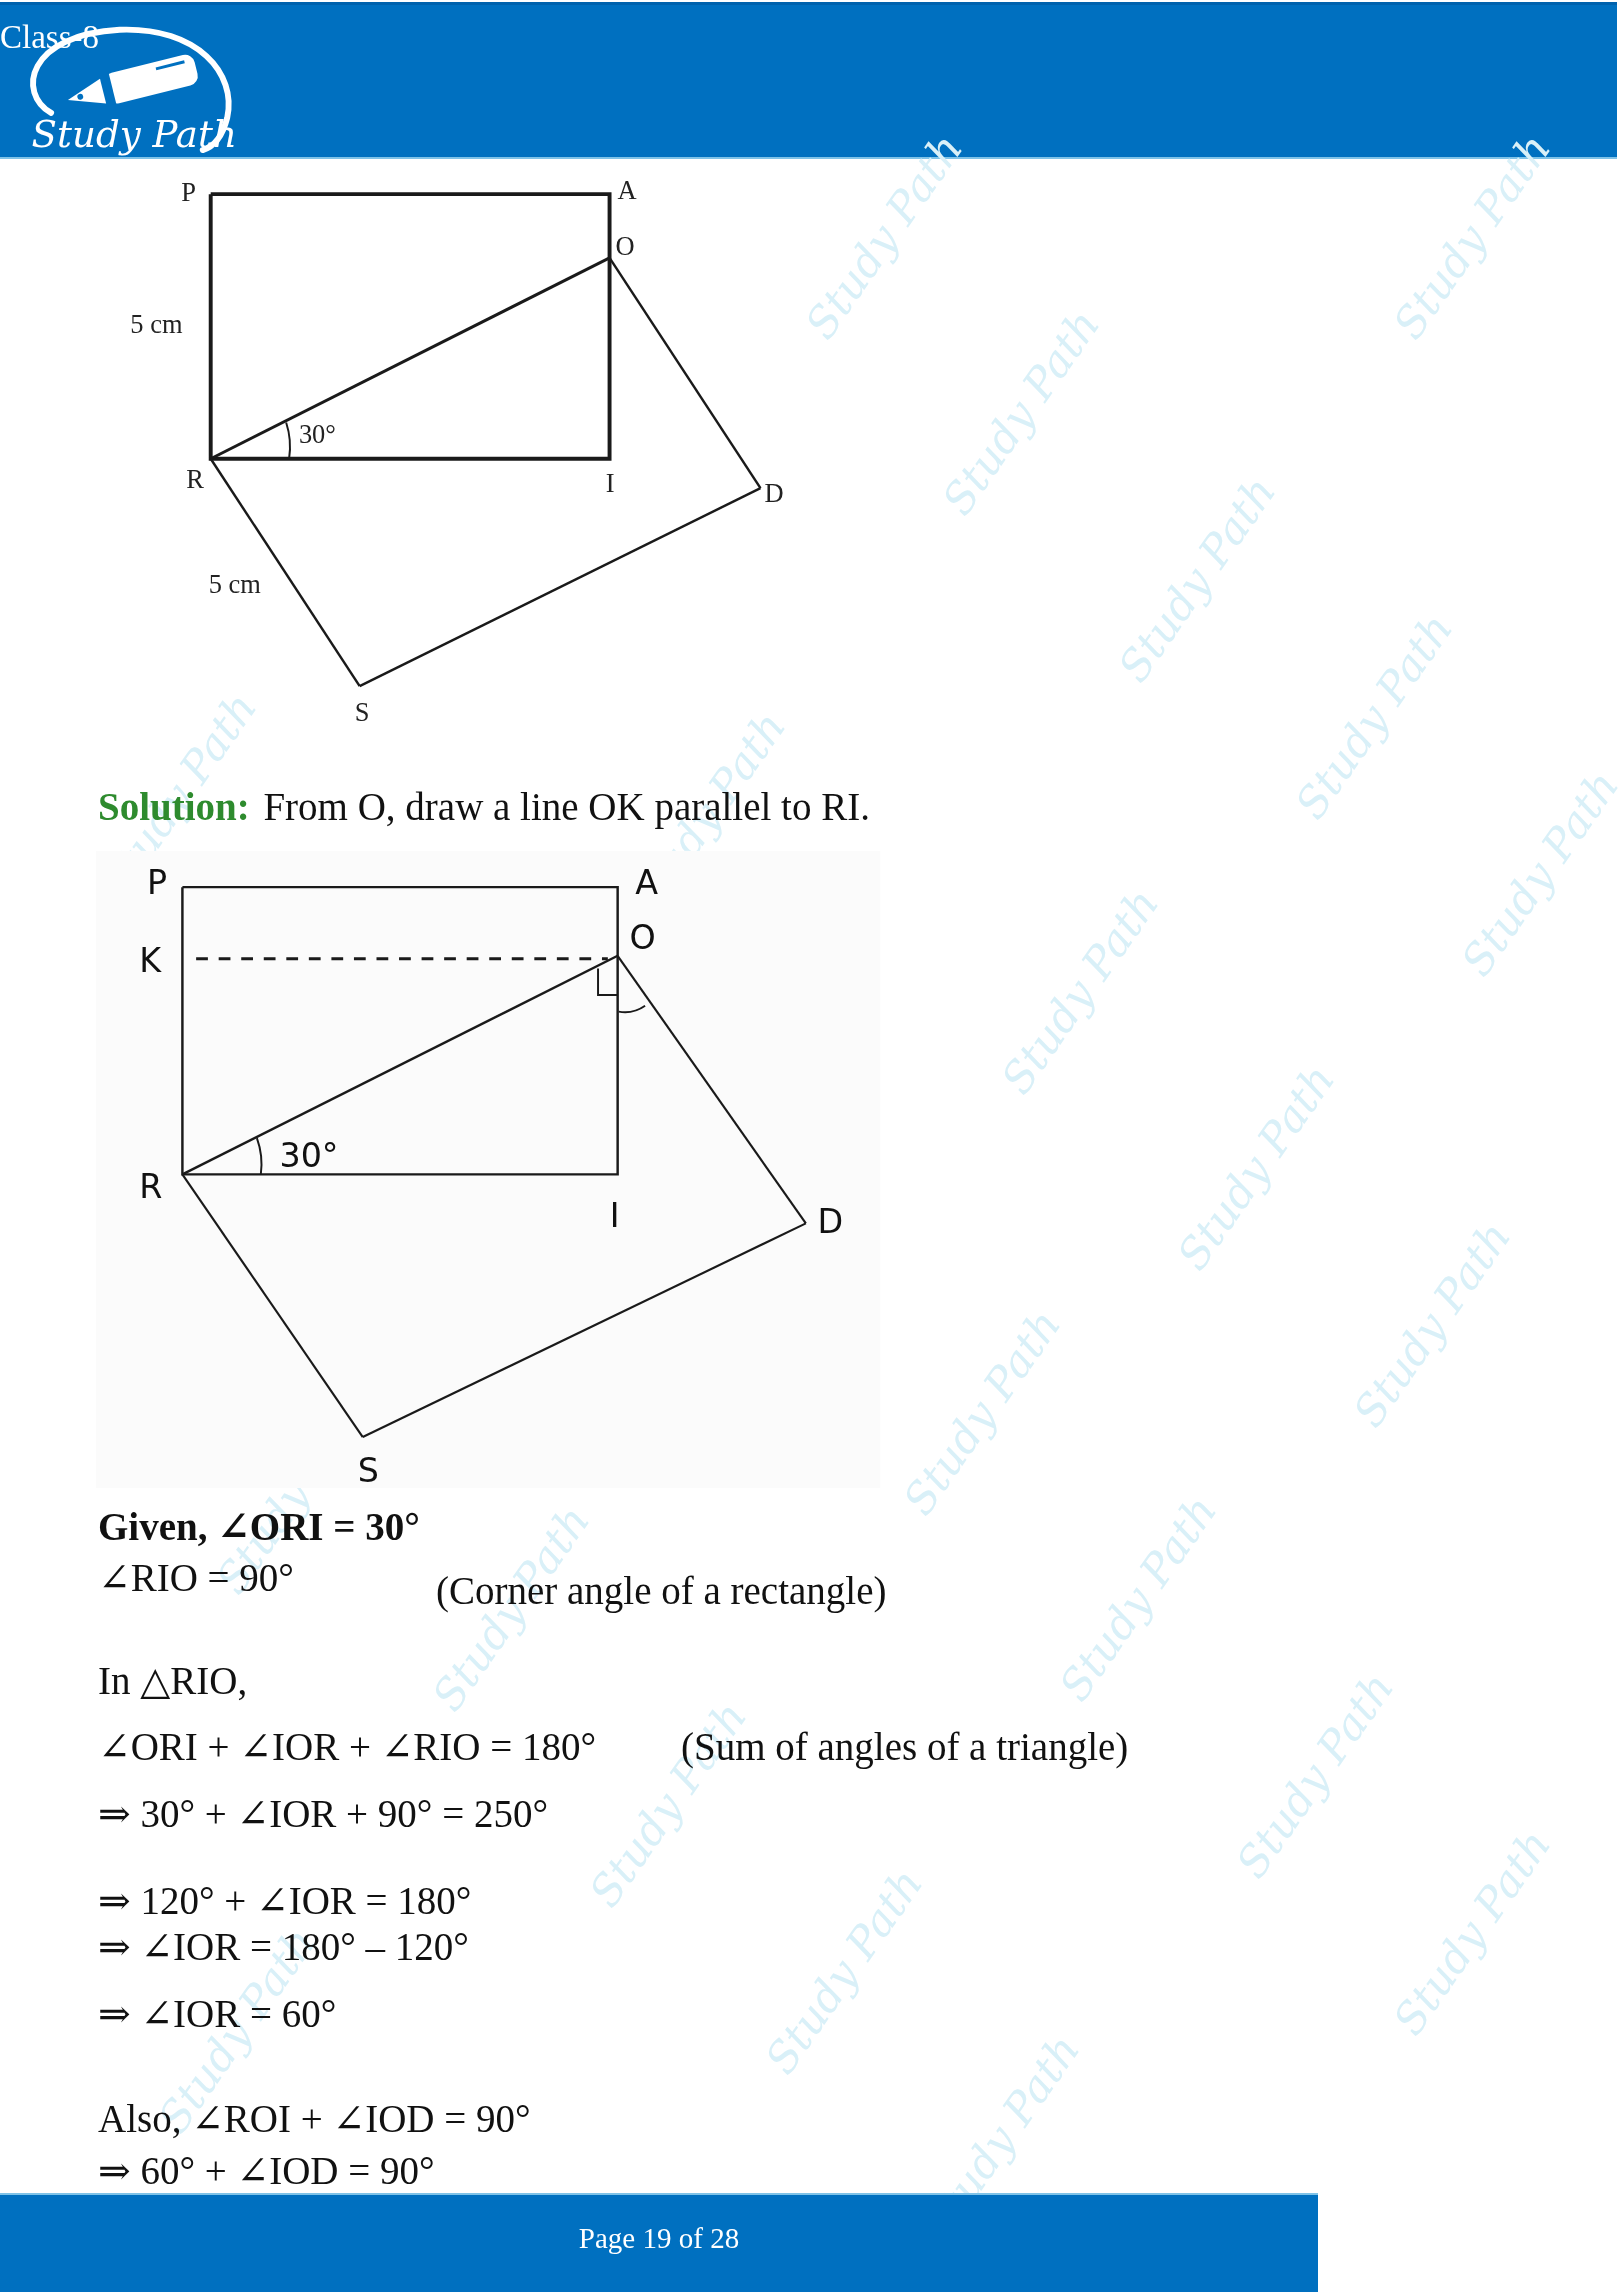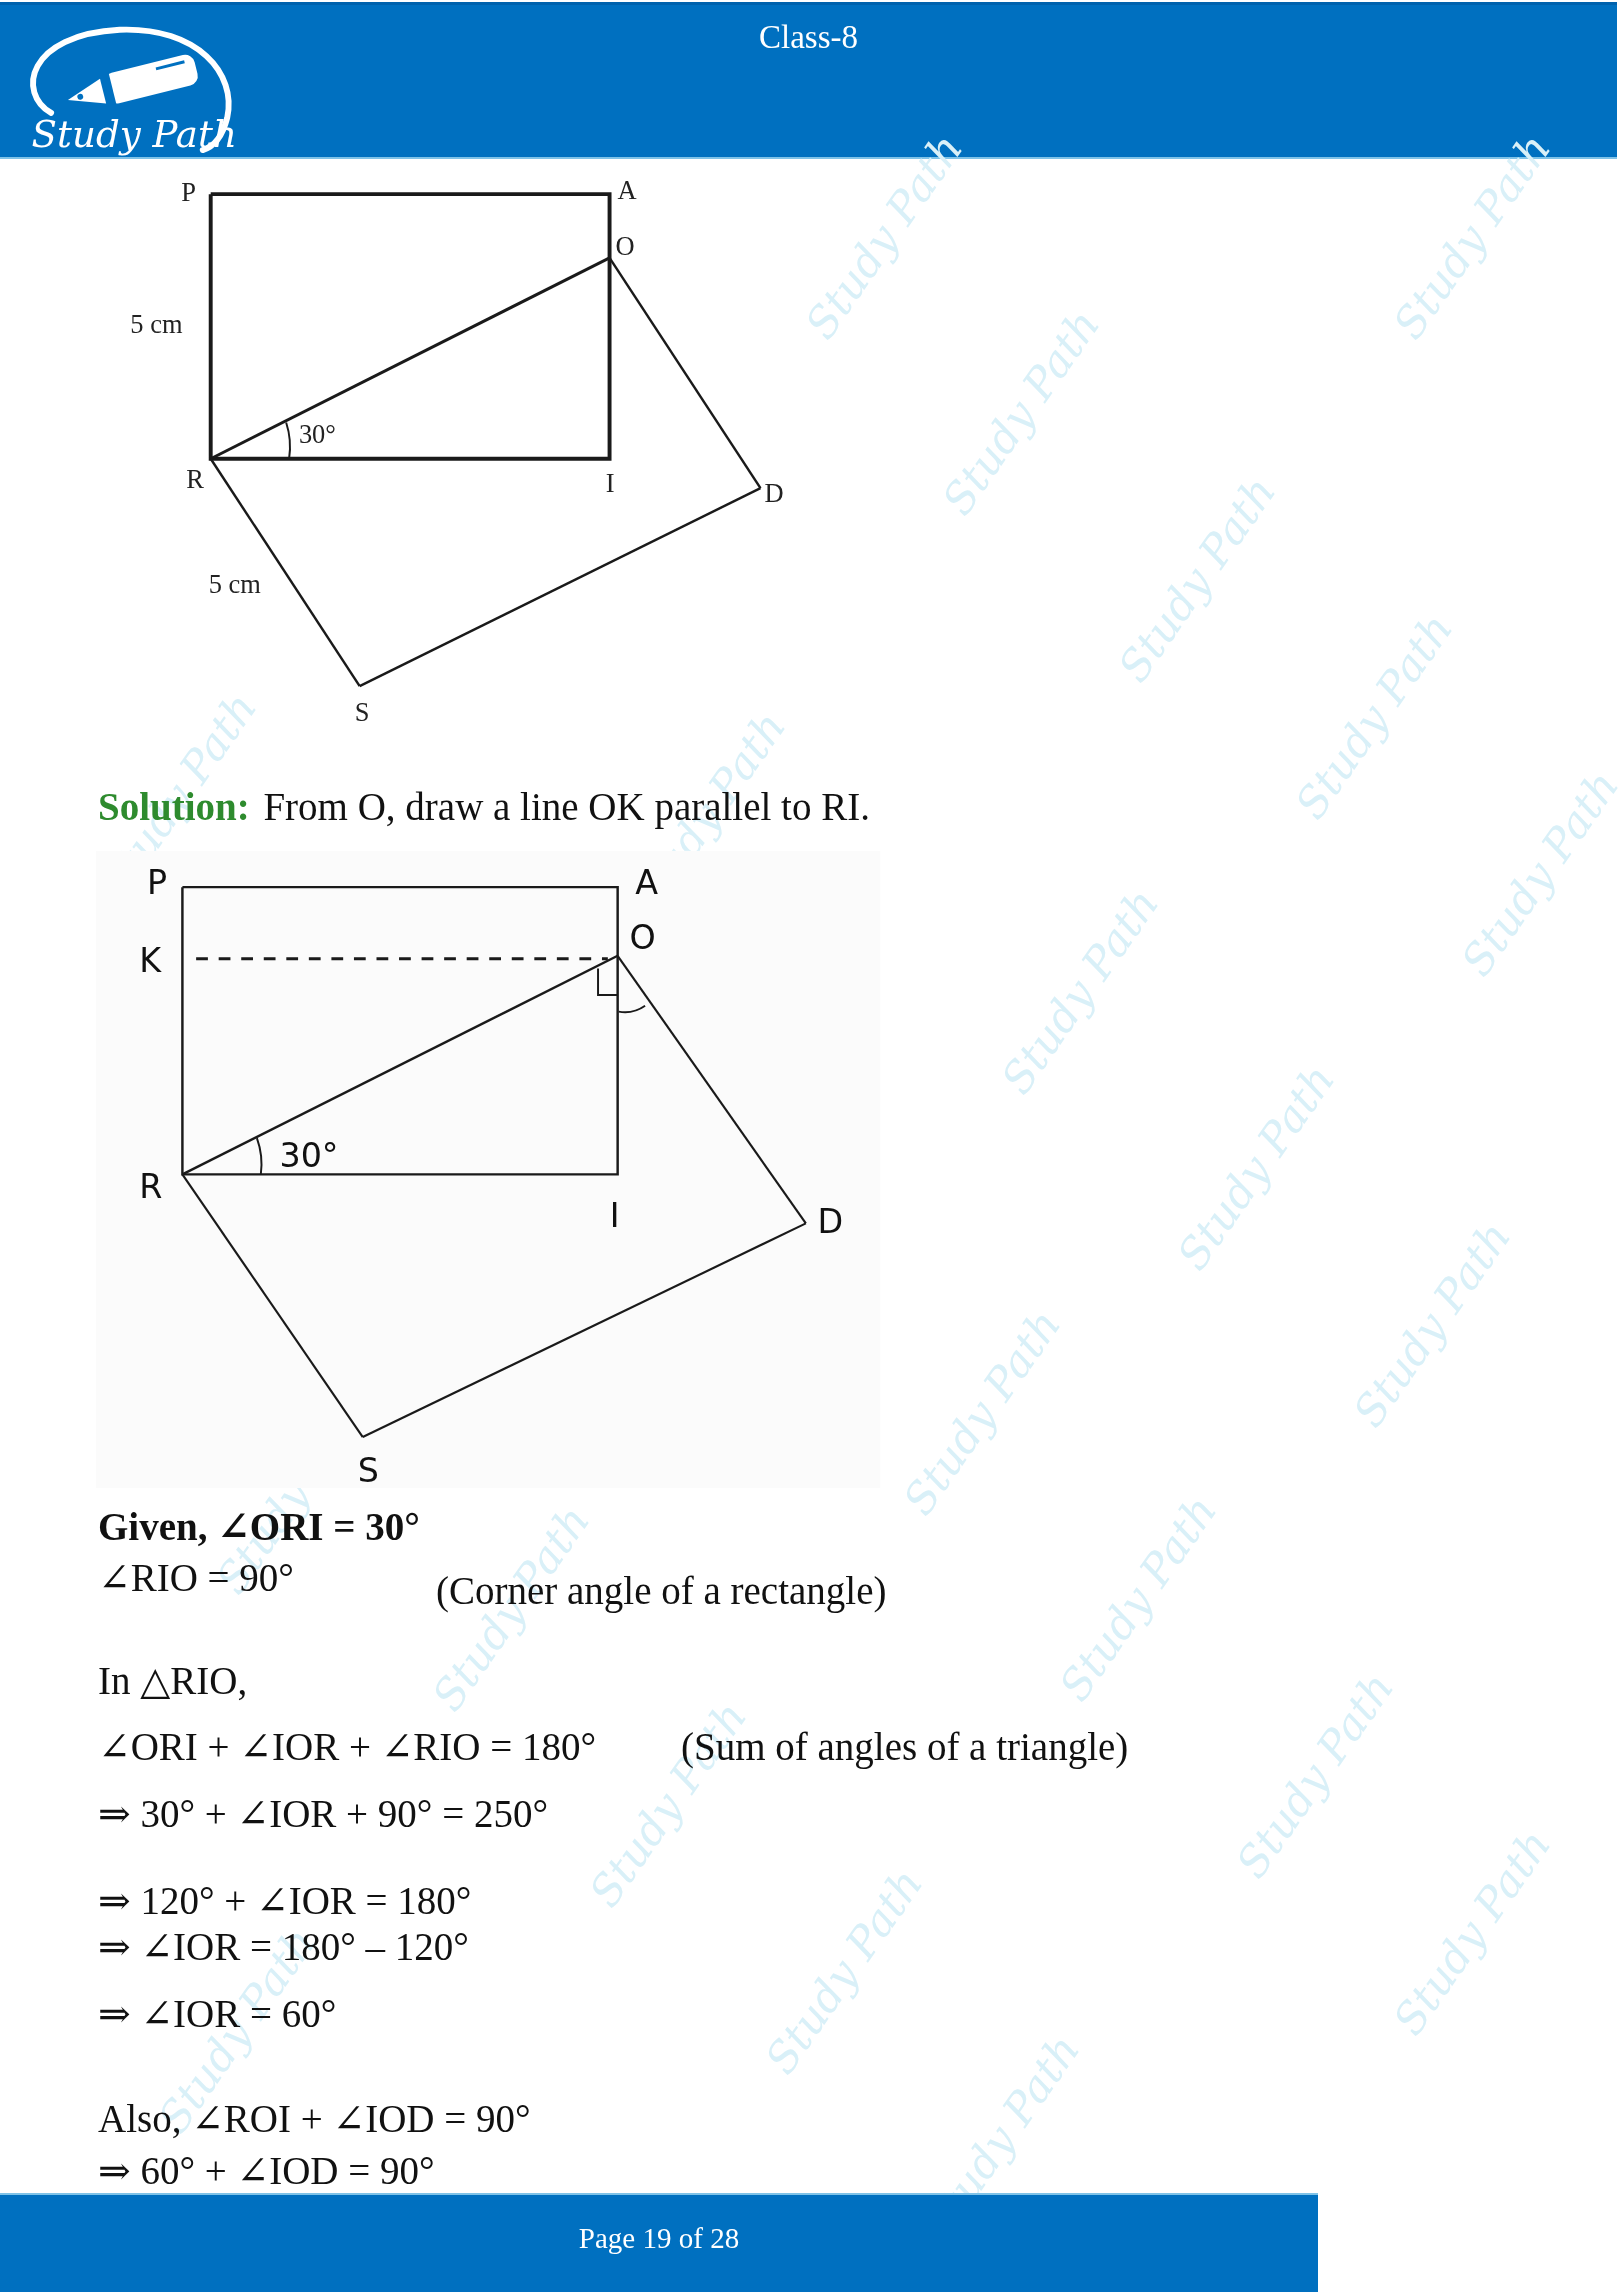--- a/index.html
+++ b/index.html
@@ -11,21 +11,21 @@
   }
   .header {
     position: absolute; left: 0; top: 2px; width: 1617px; height: 157px;
     background: #0070c0;
     border-top: 3.9px solid #0062ad;
     border-bottom: 2.9px solid #7fc3e8;
     box-sizing: border-box;
   }
   .logo { position: absolute; left: 11.8px; top: 9.8px; width: 225px; height: 142px; }
   .header-titles {
-    position: absolute; left: 0; right: 0; top: 9.8px; text-align: center; color: #ffffff;
+    position: absolute; left: 0; right: 0; top: 9.8px; color: #ffffff;
     font-family: "Liberation Serif", "DejaVu Serif", serif; font-size: 33px; line-height: 44px;
   }
   .header-titles div { white-space: nowrap; }
   .watermarks { position: absolute; left: 0; top: 162px; width: 1621px; height: 2029px; pointer-events: none; }
   .wm {
     position: absolute; color: #d9f0f8; font-family: "DejaVu Serif", serif; font-style: italic;
     font-size: 43px; transform: rotate(-55deg); white-space: nowrap;
   }
   .diagram { position: absolute; }
   .text-line {

